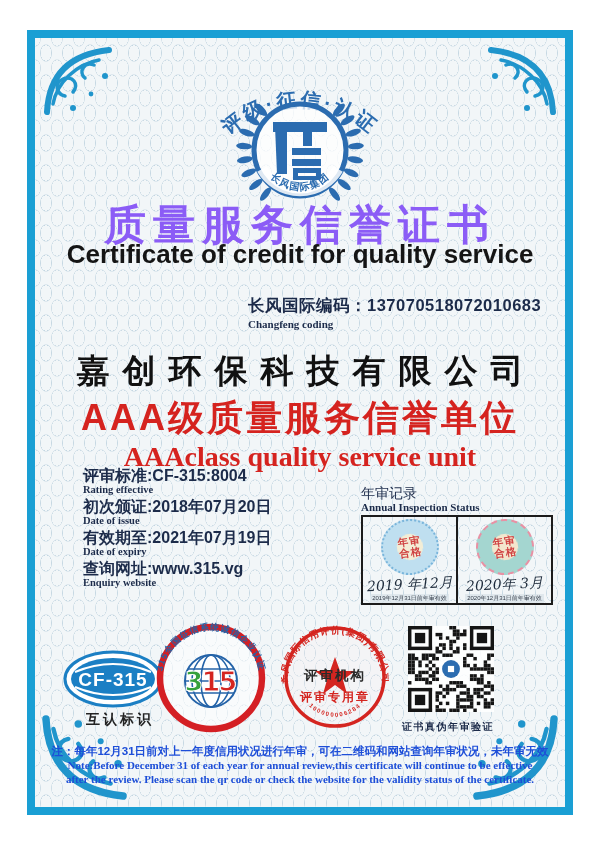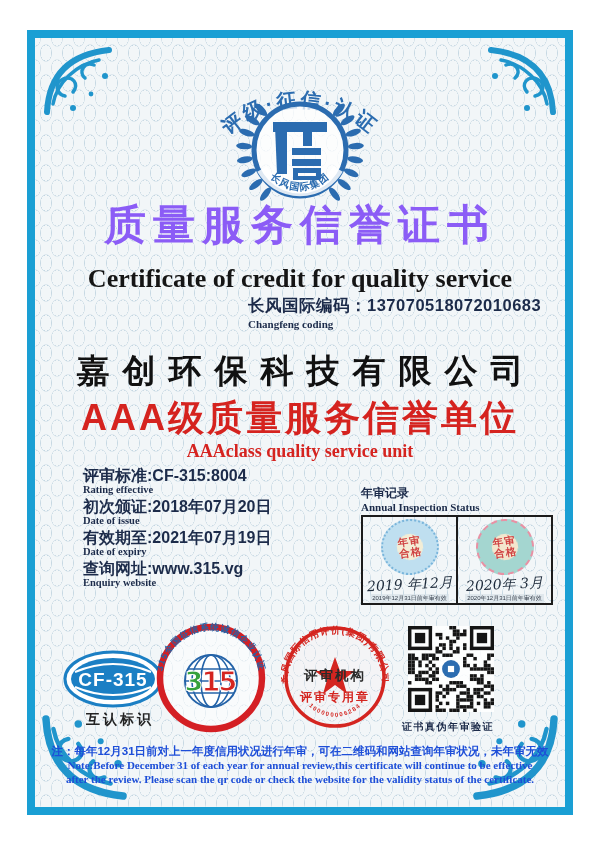--- a/index.html
+++ b/index.html
@@ -12,35 +12,35 @@
     background-image:
       radial-gradient(ellipse 9px 13px at 50% 50%, rgba(255,255,255,0) 58%, rgba(154,186,206,.55) 60%, rgba(154,186,206,0) 70%),
       radial-gradient(ellipse 9px 13px at 50% 50%, rgba(255,255,255,0) 58%, rgba(154,186,206,.45) 60%, rgba(154,186,206,0) 70%);
     background-size:22px 30px,22px 30px;
     background-position:0 0,11px 15px;}
   .corner{position:absolute;pointer-events:none;}
   .abs{position:absolute;}
   .center{left:0;right:0;text-align:center;}
 
   .title-cn{top:197px;font-size:42px;font-weight:900;color:#8b5cf6;letter-spacing:7px;}
-  .title-en{top:264px;font-family:Liberation Serif, serif;font-size:26px;font-weight:700;color:#151515;}
+  .title-en{top:239px;font-family:Liberation Sans, sans-serif;font-size:26px;font-weight:700;color:#151515;}
   .coding{left:248px;top:295px;color:#1c2b4a;}
   .coding .cn{font-size:16.5px;font-weight:700;letter-spacing:.5px;}
   .coding .en{font-family:"Liberation Serif",serif;font-size:11px;font-weight:700;margin-top:1px;}
   .company{top:349px;font-size:33px;font-weight:900;color:#111;letter-spacing:13px;text-indent:13px;}
   .award-cn{top:394px;font-size:36px;font-weight:900;color:#d5231f;letter-spacing:3px;}
-  .award-en{top:441px;font-family:"Liberation Serif",serif;font-size:18px;font-weight:700;color:#d5231f;}
+  .award-en{top:441px;font-family:"Liberation Serif",serif;font-size:28px;font-weight:700;color:#d5231f;}
 
   .fields{left:83px;top:467px;width:270px;}
   .field{margin-bottom:3px;color:#1c2b4a;}
   .field .cn{font-size:16px;font-weight:800;line-height:17px;}
   .field .en{font-family:"Liberation Serif",serif;font-size:10.5px;font-weight:700;line-height:11px;margin-bottom:2px;}
 
   .annual{left:361px;top:486px;width:192px;color:#1c2b4a;}
-  .annual .cn{font-size:12px;font-weight:700;line-height:15px;}
+  .annual .cn{font-size:14px;font-weight:400;line-height:15px;}
   .annual .en{font-family:"Liberation Serif",serif;font-size:11px;font-weight:700;line-height:12px;}
   .annual-table{margin-top:2px;width:188px;height:86px;border:2px solid #1b1b1b;display:flex;}
   .annual-cell{flex:1;display:flex;flex-direction:column;align-items:center;position:relative;}
   .annual-cell + .annual-cell{border-left:2px solid #1b1b1b;}
   .stamp{width:54px;height:54px;border-radius:50%;margin-top:2px;
          display:flex;flex-direction:column;align-items:center;justify-content:center;
          transform:rotate(-8deg);}
   .stamp.s1{background:radial-gradient(circle,#f3edd6 0 34%,#bfdff0 35% 100%);border:2px dotted #7ab5db;}
   .stamp.s2{background:radial-gradient(circle,#f3e6cd 0 34%,#a4d6d0 35% 100%);border:2px dashed #e891a4;}
   .stamp span{font-size:10.5px;font-weight:800;color:#d04343;line-height:11px;letter-spacing:1px;}

